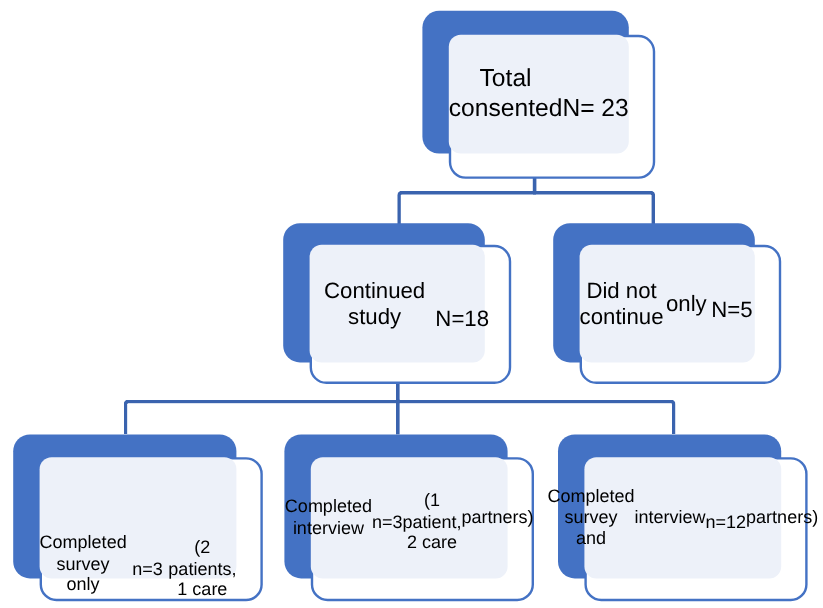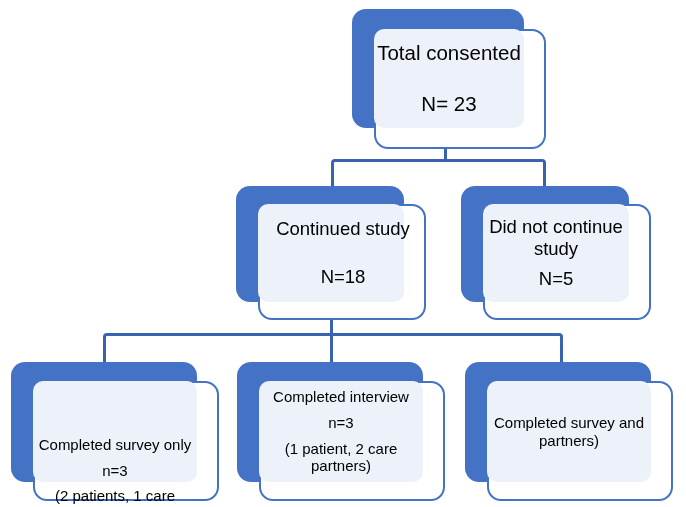--- a/index.html
+++ b/index.html
@@ -60,21 +60,21 @@
     box-sizing: border-box;
     display: flex;
     flex-direction: column;
     align-items: center;
     justify-content: center;
   }
   .node-text {
     position: absolute;
     box-sizing: border-box;
     display: flex;
-    flex-direction: column;
+    flex-direction: row;
     align-items: center;
     justify-content: center;
     text-align: center;
     color: #000000;
     line-height: 1.18;
   }
   .node-text .ln { display: block; width: 100%; }
 
   
   .t-lg  { font-size: 20.5px; }
@@ -118,21 +118,21 @@
       <span class="ln gap-a">N=18</span>
     </div>
   </div>
 
   <div class="node" style="left:461px; top:186px; width:196px; height:130px;">
     <div class="node-shadow" style="left:0px; top:0px; width:168px; height:116px;"></div>
     <div class="node-card" style="left:22px; top:18px; width:168px; height:116px;"></div>
     <div class="node-panel" style="left:22px; top:18px; width:146px; height:98px;"></div>
     <div class="node-text t-md" style="left:22px; top:18px; width:146px; height:98px;">
       <span class="ln">Did not continue</span>
-      <span class="ln">study</span>
+      <span class="ln">only</span>
       <span class="ln gap-b">N=5</span>
     </div>
   </div>
 
   <div class="node" style="left:11px; top:362px; width:215px; height:140px;">
     <div class="node-shadow" style="left:0px; top:0px; width:186px; height:120px;"></div>
     <div class="node-card" style="left:22px; top:19px; width:186px; height:120px;"></div>
     <div class="node-panel" style="left:22px; top:19px; width:164px; height:101px;"></div>
     <div class="node-text t-sm" style="left:22px; top:19px; width:164px; height:101px;margin-top:39px;">
       <span class="ln">Completed survey only</span>
@@ -152,17 +152,19 @@
       <span class="ln">partners)</span>
     </div>
   </div>
 
   <div class="node" style="left:465px; top:362px; width:215px; height:140px;">
     <div class="node-shadow" style="left:0px; top:0px; width:186px; height:120px;"></div>
     <div class="node-card" style="left:22px; top:19px; width:186px; height:120px;"></div>
     <div class="node-panel" style="left:22px; top:19px; width:164px; height:101px;"></div>
     <div class="node-text t-sm" style="left:22px; top:19px; width:164px; height:101px;border-radius:27px;">
       <span class="ln">Completed survey and</span>
+      <span class="ln">interview</span>
+      <span class="ln gap-c">n=12</span>
       <span class="ln">partners)</span>
     </div>
   </div>
 
 </div>
 
 </body></html>

